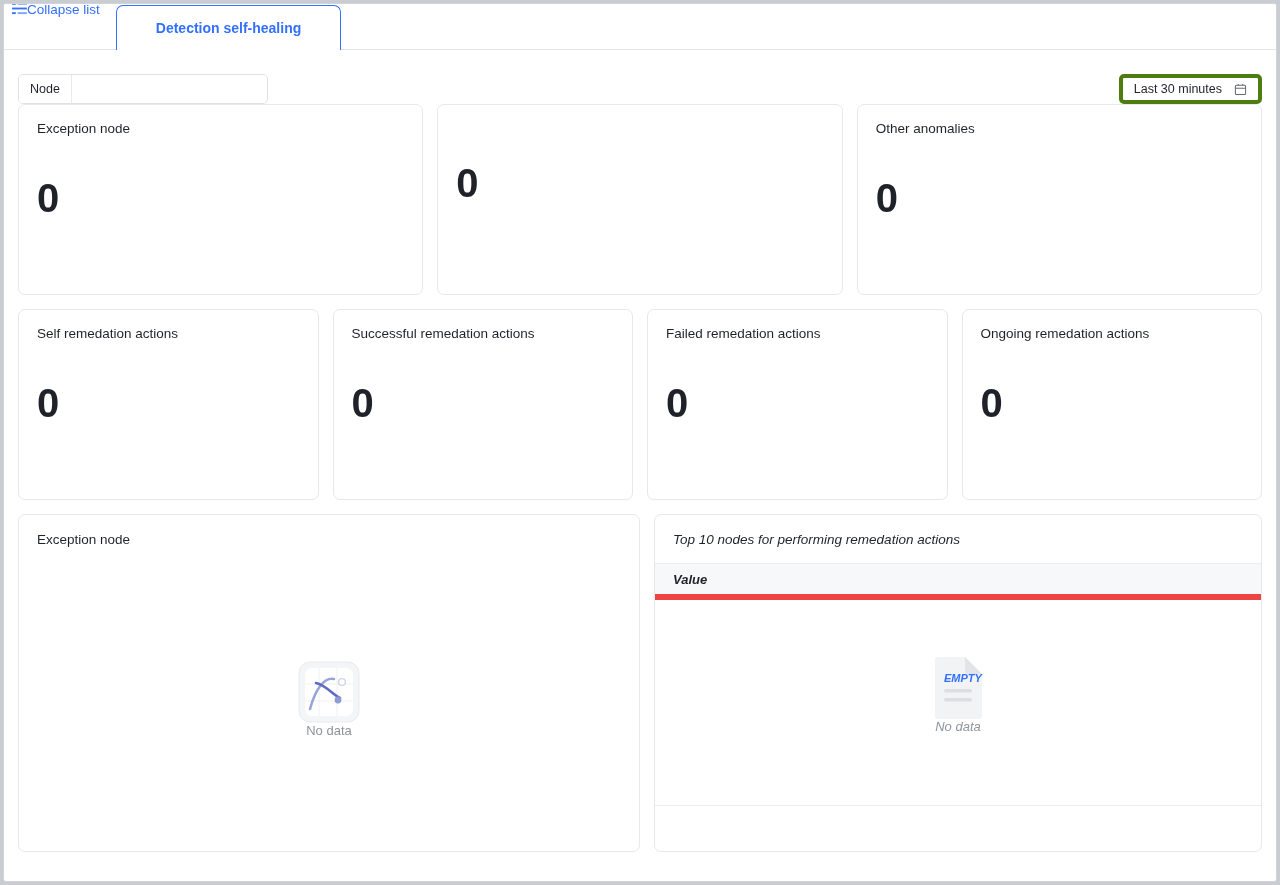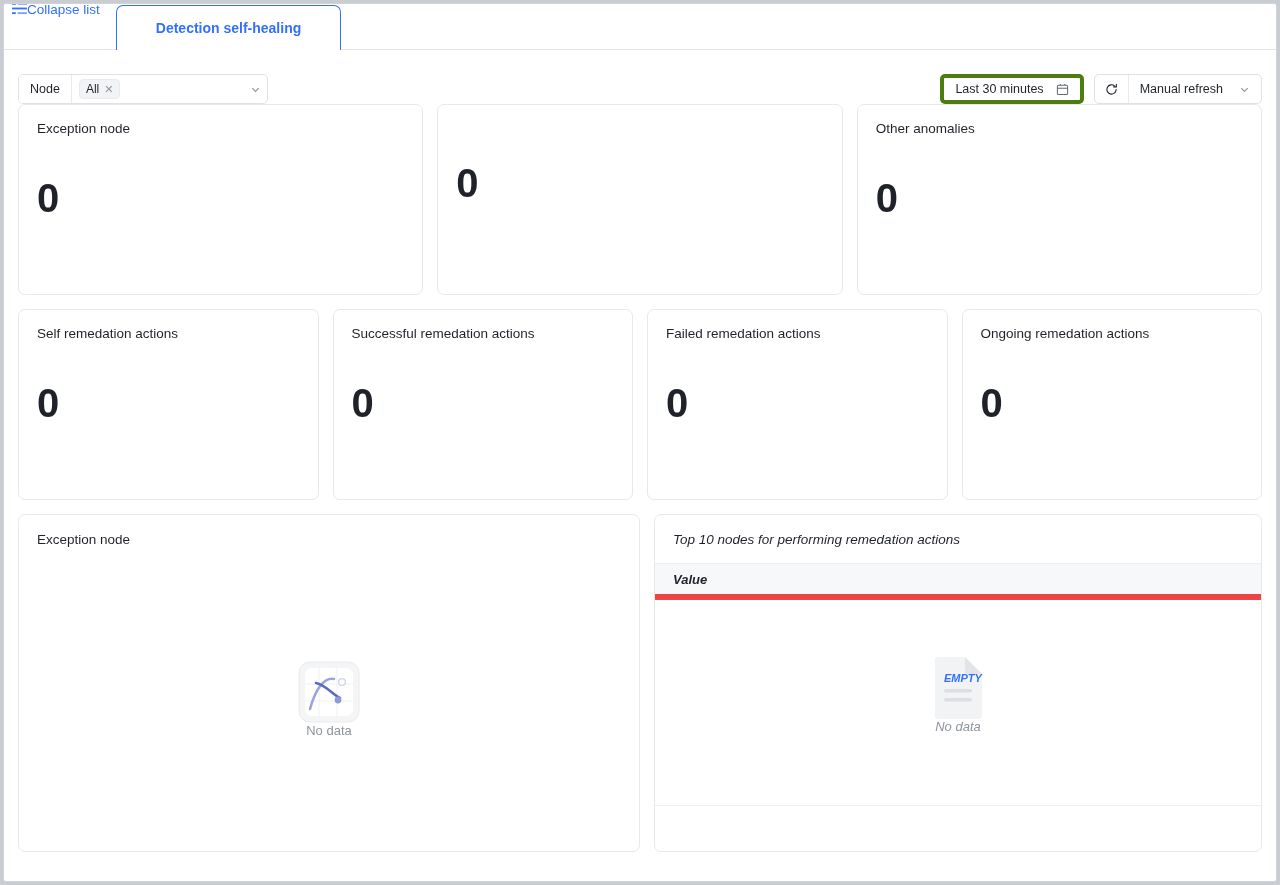--- a/index.html
+++ b/index.html
@@ -341,56 +341,33 @@
 
     <div class="tab">
       <span>Detection self-healing</span>
     </div>
   </div>
 
   <div class="filterbar">
 
     <div class="node-select">
       <div class="node-prefix">Node</div>
-      <div class="node-body">
-        <span class="tag">
-          <span>All</span>
-          <span class="tag-close">✕</span>
-        </span>
-        <svg class="chevron" viewBox="0 0 12 12" fill="none" stroke="currentColor" stroke-width="1.3">
-          <path d="M2.5 4.5L6 8L9.5 4.5"></path>
-        </svg>
-      </div>
     </div>
 
     <div class="right-controls">
 
       <div class="time-range">
         <span>Last 30 minutes</span>
         <svg class="icon-sm" viewBox="0 0 14 14" fill="none" stroke="currentColor" stroke-width="1.1">
           <rect x="1.5" y="2.5" width="11" height="10" rx="1.2"></rect>
           <path d="M1.5 5.6h11"></path>
           <path d="M4.6 2.5V1.2M9.4 2.5V1.2"></path>
         </svg>
       </div>
 
-      <div class="refresh-group">
-        <div class="refresh-btn">
-          <svg class="icon-sm" viewBox="0 0 14 14" fill="none" stroke="#1f2329" stroke-width="1.2" stroke-linecap="round">
-            <path d="M12 7a5 5 0 1 1-1.6-3.7"></path>
-            <path d="M12.2 1.3v2.9H9.3"></path>
-          </svg>
-        </div>
-        <div class="refresh-mode">
-          <span>Manual refresh</span>
-          <svg class="chevron" viewBox="0 0 12 12" fill="none" stroke="currentColor" stroke-width="1.3">
-            <path d="M2.5 4.5L6 8L9.5 4.5"></path>
-          </svg>
-        </div>
-      </div>
 
     </div>
   </div>
 
   <div class="content">
 
     <div class="row">
       <div class="card card-row1">
         <div class="card-title">Exception node</div>
         <div class="card-value">0</div>

